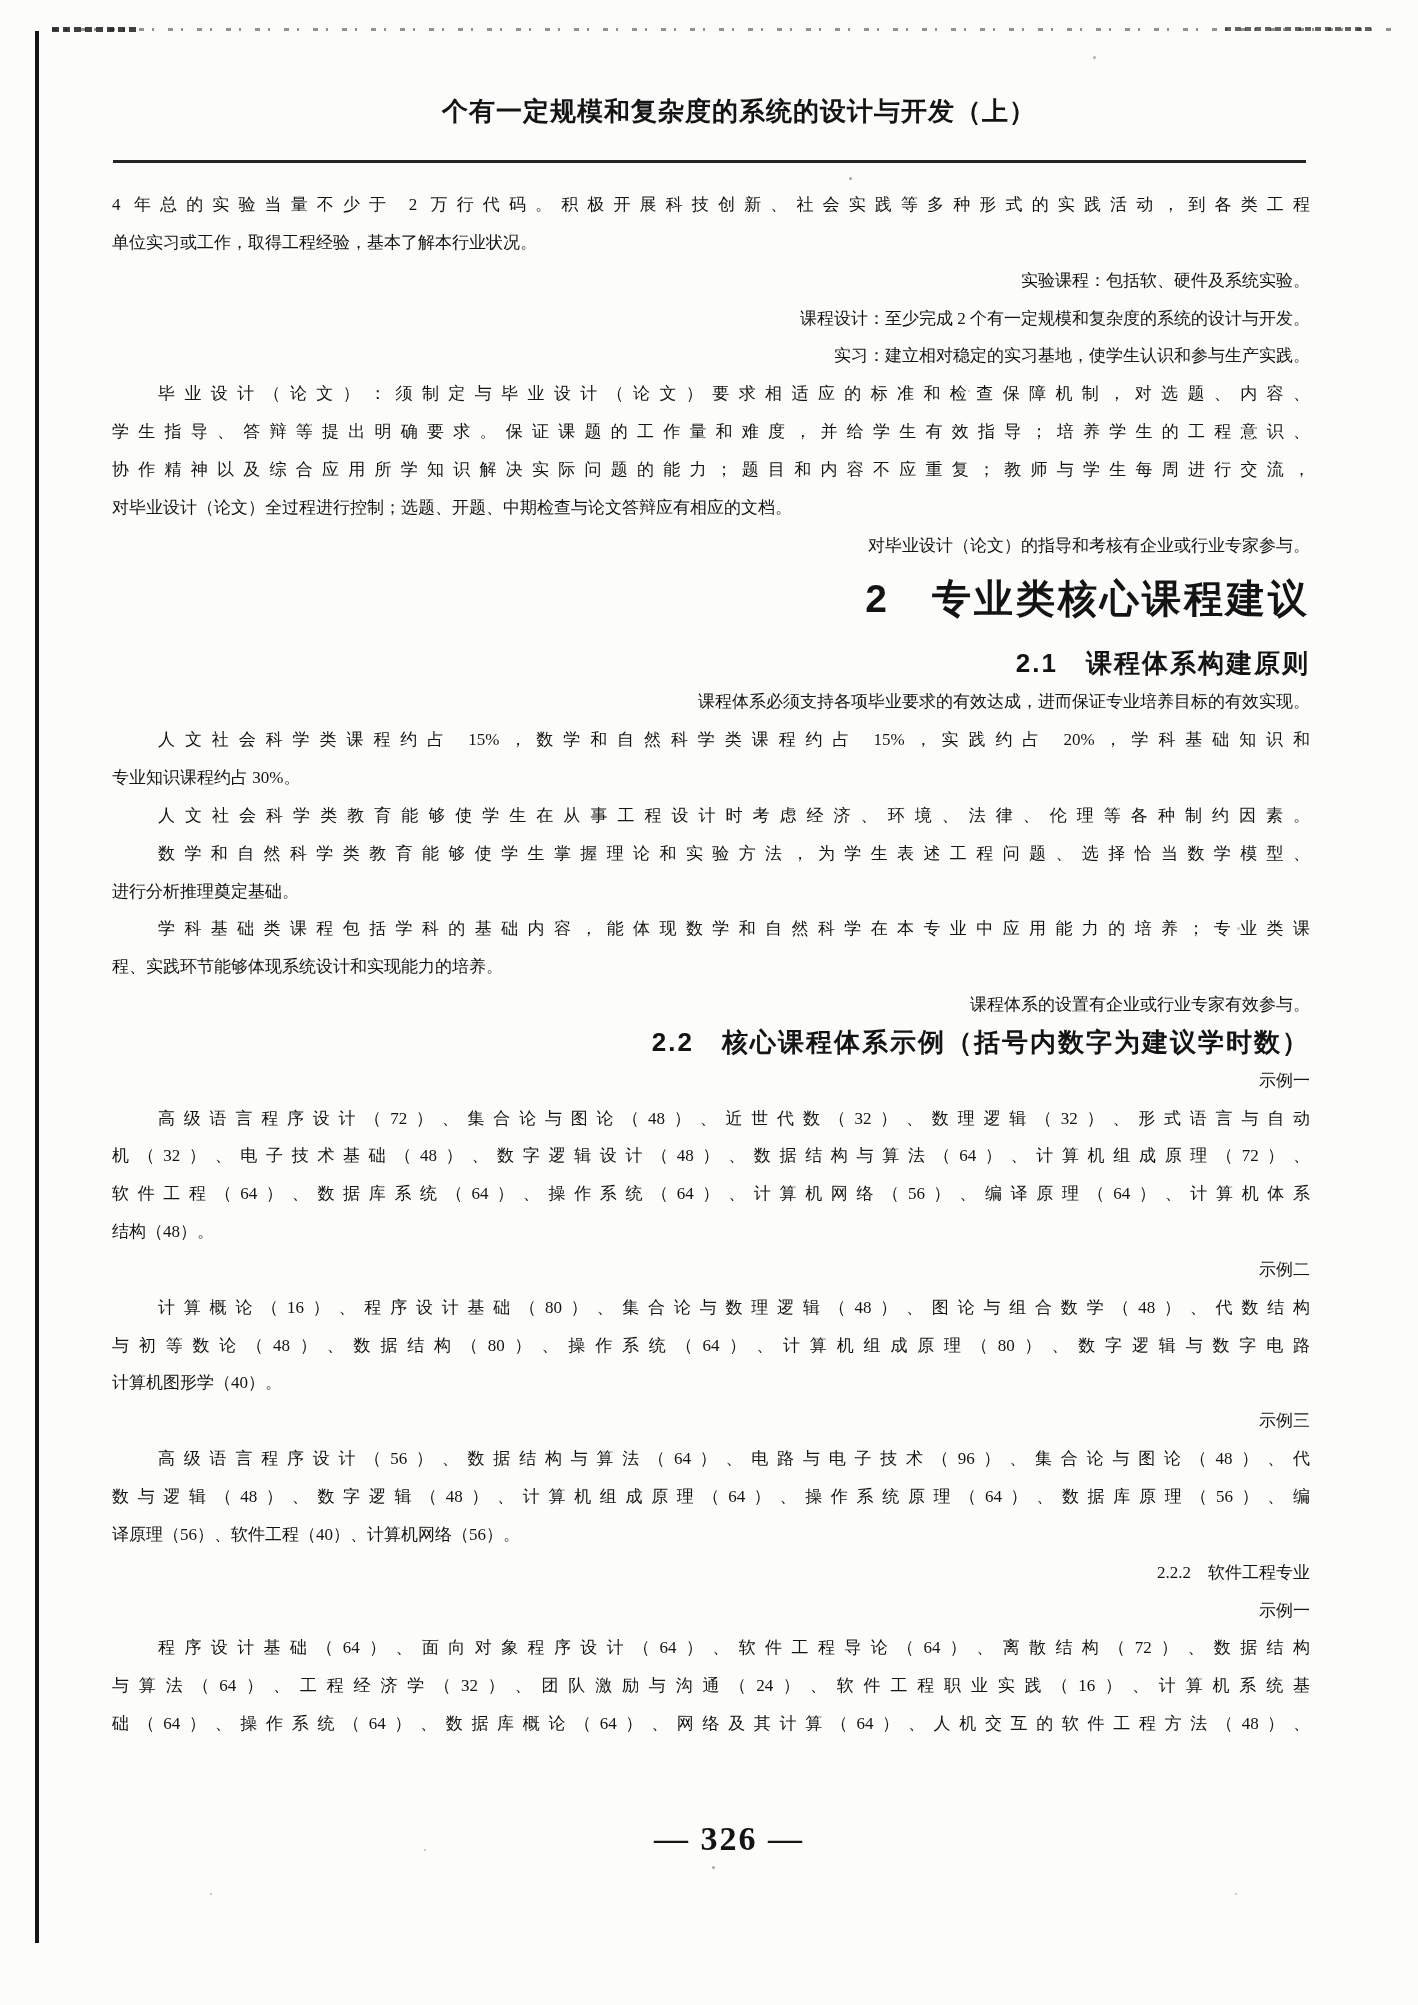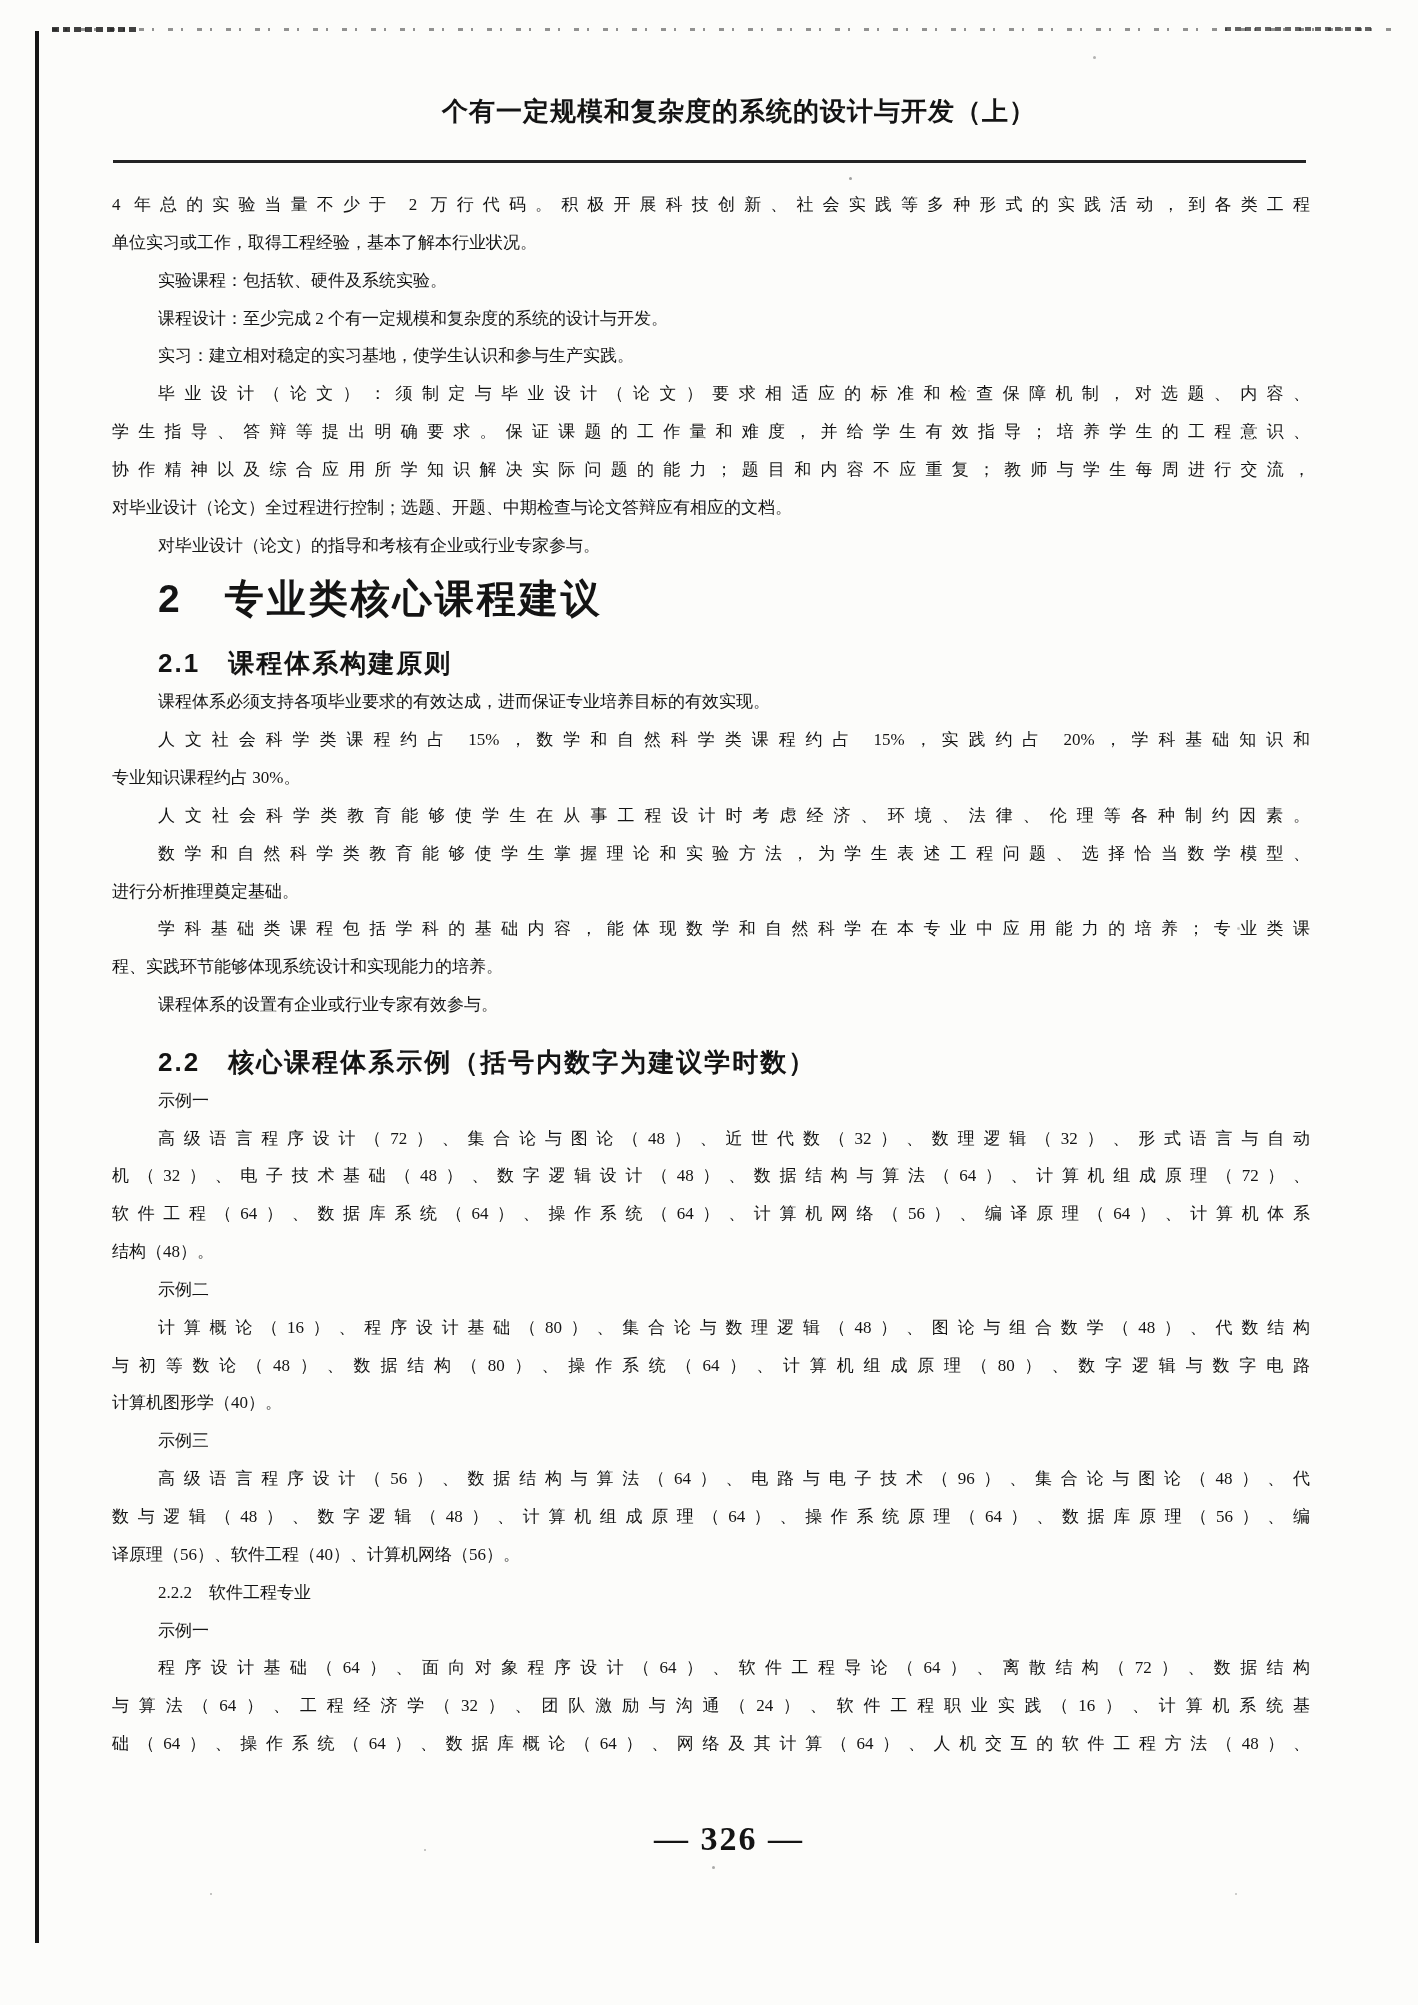--- a/index.html
+++ b/index.html
@@ -25,29 +25,29 @@
     font-weight:bold;font-size:26px;letter-spacing:1px;transform:translateX(28px);
     white-space:nowrap;
   }
   .head-rule{position:absolute;left:113px;top:160px;width:1193px;height:3px;background:#242424;}
   
   .textblock{position:absolute;left:112px;top:186px;width:1198px;}
   .line{
     font-size:17px;line-height:37.85px;height:37.85px;
     text-align:left;white-space:normal;
   }
-  .line.ind{padding-left:46px;}
+  .line.ind{padding-left:46px;text-align:right;}
   .line.just{text-align:justify;text-align-last:justify;text-justify:inter-character;}
   .line.h1{
     font-family:"Liberation Sans","DejaVu Sans",sans-serif;font-weight:bold;
     font-size:39px;line-height:44px;height:44px;margin:13px 0 24px;letter-spacing:3px;
   }
   .line.h2{
     font-family:"Liberation Sans","DejaVu Sans",sans-serif;font-weight:bold;
-    font-size:26px;letter-spacing:2px;margin-top:20px;
+    font-size:26px;letter-spacing:2px;
   }
   
   .page-number{
     position:absolute;left:112px;top:1820px;width:1198px;text-align:center;
     font-weight:bold;font-size:34px;letter-spacing:2px;transform:translateX(18px);
   }
 </style>
 </head>
 <body>
 

